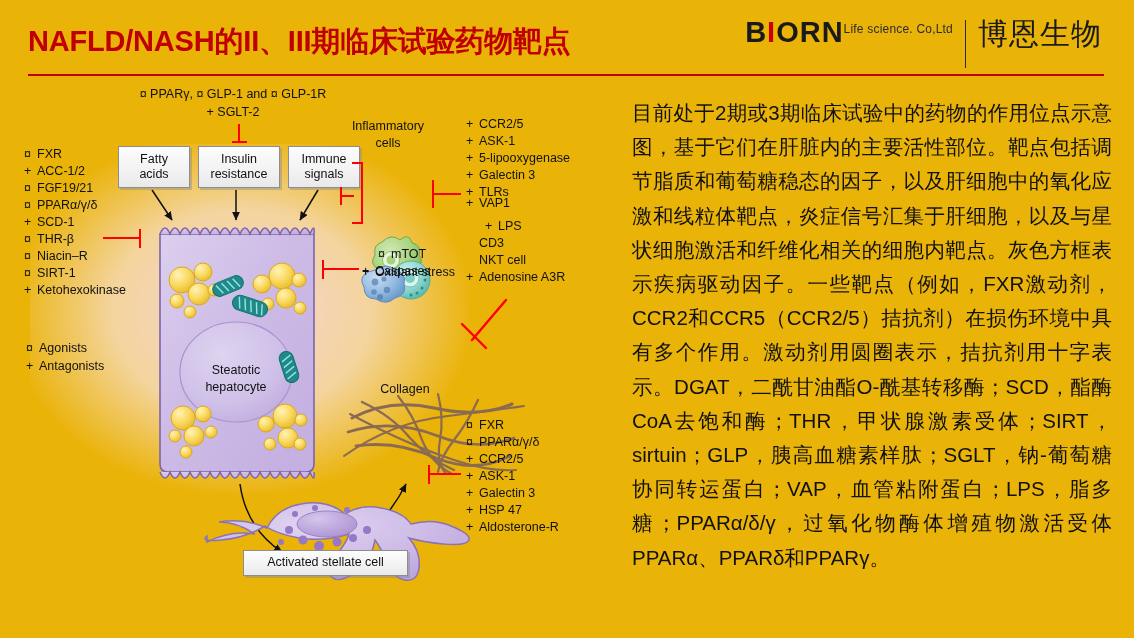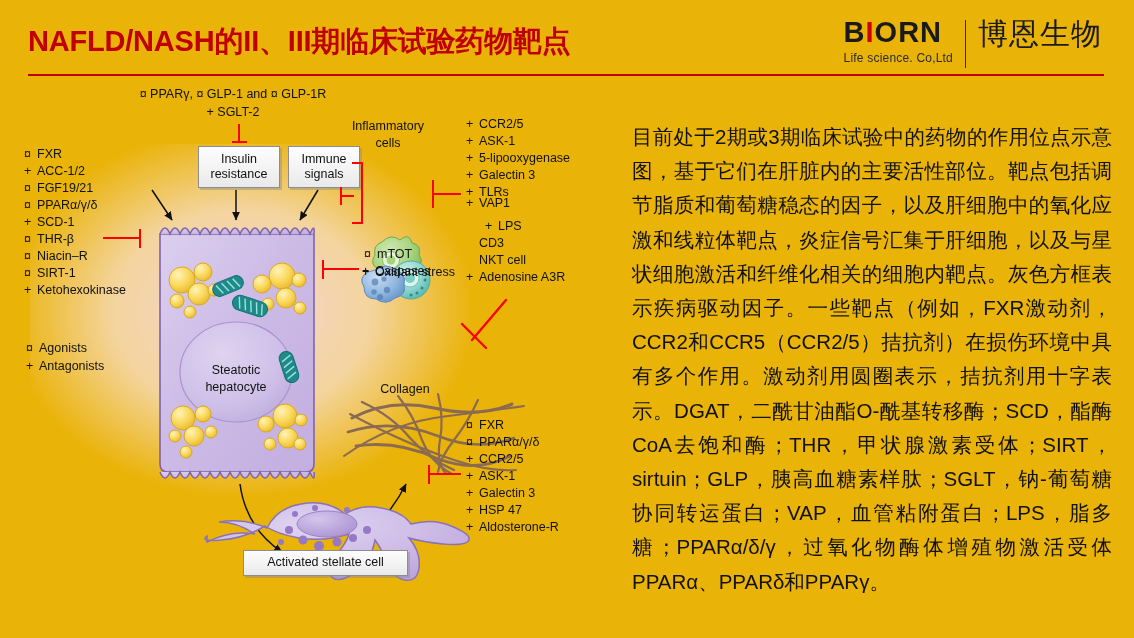--- a/index.html
+++ b/index.html
@@ -27,21 +27,21 @@
     white-space: nowrap;
   }
   #logo {
     position: absolute;
     right: 32px; top: 18px;
     display: flex;
     align-items: flex-start;
     height: 56px;
   }
   #logo-left {
-    display: flex; flex-direction: column;
+    display: flex; flex-direction: row;
     align-items: flex-start;
     justify-content: flex-start;
     padding-right: 12px;
   }
   #logo-word {
     font-size: 29px;
     font-weight: bold;
     color: #1a1a1a;
     letter-spacing: 1px;
     line-height: 1;
@@ -133,21 +133,20 @@
   
   #prose {
     position: absolute;
     left: 632px; top: 96px;
     width: 480px;
     font-size: 20.5px;
     line-height: 34.2px;
     color: #111;
     text-align: justify;
     text-justify: inter-character;
-    margin-top: 24px;
   }
 </style>
 </head>
 <body>
 
 <div id="slide">
 
   <div id="title">NAFLD/NASH的II、III期临床试验药物靶点</div>
 
   <div id="logo">
@@ -337,20 +336,24 @@
           <circle cx="28" cy="2" r="4"></circle>
             <circle cx="42" cy="-6" r="4"></circle>
           <circle cx="-30" cy="-22" r="3"></circle>
             <circle cx="-10" cy="-28" r="3"></circle>
           <circle cx="22" cy="-26" r="3"></circle>
             <circle cx="-44" cy="6" r="3"></circle>
         </g>
       </g>
     </svg>
 
+    <div class="driverbox" id="box-fatty">
+      <div>Fatty</div>
+      <div>acids</div>
+    </div>
     <div class="driverbox" id="box-insulin">
       <div>Insulin</div>
       <div>resistance</div>
     </div>
     <div class="driverbox" id="box-immune">
       <div>Immune</div>
       <div>signals</div>
     </div>
     <div class="driverbox" id="box-stellate">
       <span>Activated stellate cell</span>
@@ -419,21 +422,21 @@
       <div class="lbl" style="left:466px; top:168px;"><span class="mk"></span><span>NKT cell</span></div>
       <div class="lbl" style="left:466px; top:185px;"><span class="mk">+</span><span>Adenosine A3R</span></div>
     </div>
 
     <svg width="90" height="70" viewBox="0 0 90 70" style="position:absolute;left:460px;top:200px;">
       <path d="M12,56 L46,16" stroke="#FF0000" stroke-width="2.4" stroke-linecap="round"></path>
       <path d="M2,40 L26,64" stroke="#FF0000" stroke-width="2.4" stroke-linecap="round"></path>
     </svg>
 
     <div id="mito-targets">
-      <div class="lbl" style="left:364px; top:162px;"><span class="mk">¤</span><span>mTOT</span></div>
+      <div class="lbl" style="left:378px; top:162px;"><span class="mk">¤</span><span>mTOT</span></div>
       <div class="lbl" style="left:362px; top:179px;"><span class="mk">+</span><span>Caspases</span></div>
       <div class="lbl" style="left:362px; top:180px;"><span class="mk">+</span><span>Oxidant stress</span></div>
     </div>
 
     <div class="inhib" style="left:322px; top:176px;">
       <div class="bar" style="left:0; top:0; width:2.4px; height:19px;"></div>
       <div class="stem" style="left:1px; top:8px; width:36px; height:2.4px;"></div>
     </div>
 
     <div class="cap" style="left:350px; top:298px; width:110px;">Collagen</div>

